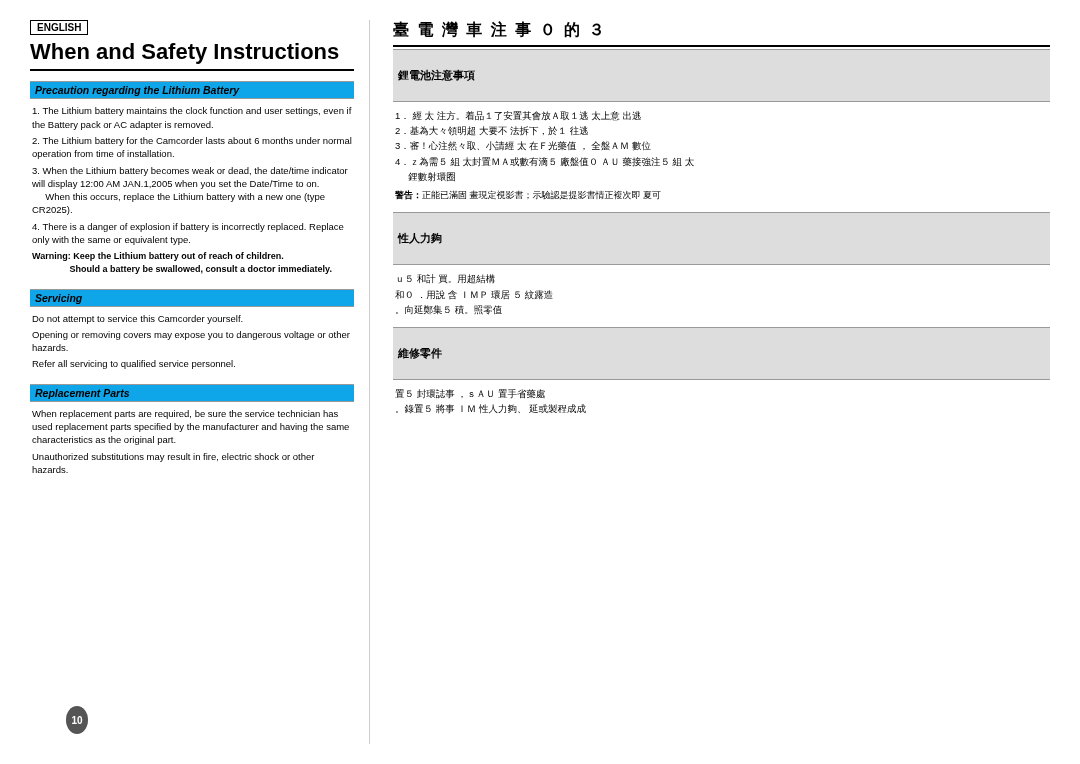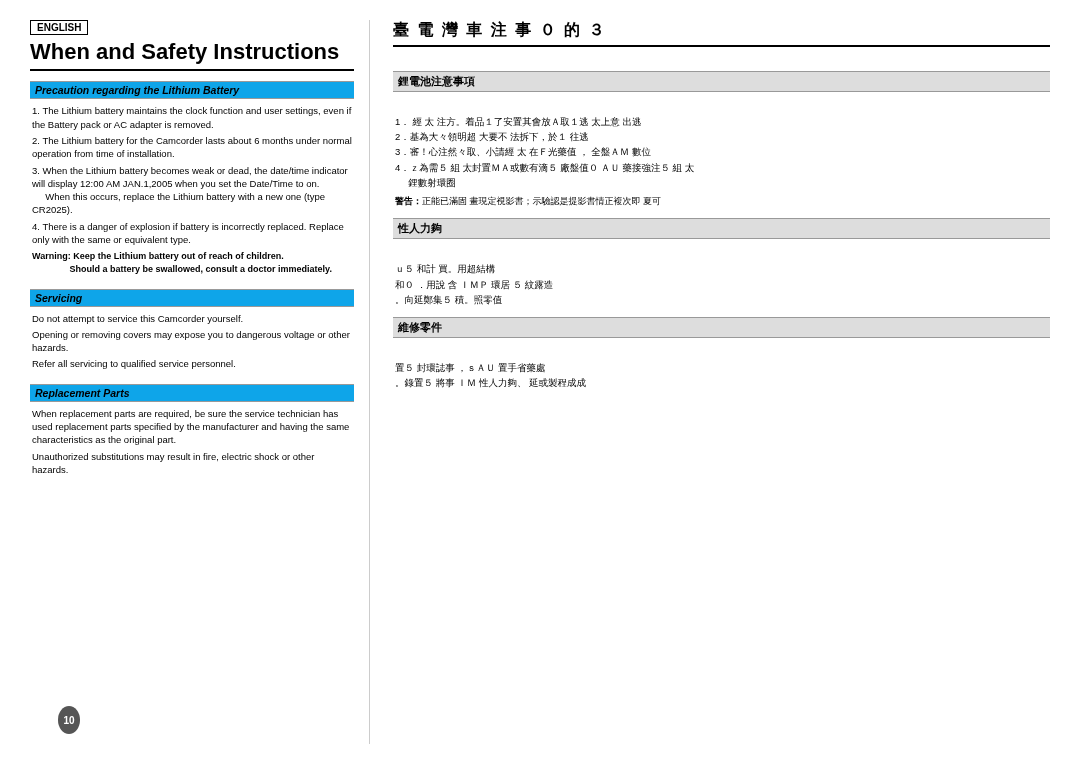--- a/index.html
+++ b/index.html
@@ -75,42 +75,42 @@
       flex: 1;
       padding-left: 15px;
       display: flex;
       flex-direction: column;
     }
     .right-title {
       font-size: 16px;
       font-weight: bold;
       border-bottom: 2px solid #000;
       padding-bottom: 4px;
-      margin-bottom: 24px;
+      margin-bottom: 2px;
       letter-spacing: 2px;
     }
     .right-section-header {
       background: #ddd;
       font-weight: bold;
       font-size: 11px;
-      padding: 2px 5px;
-      margin-bottom: 22px;
+      padding: 18px 5px;
+      margin-bottom: 6px;
       border-top: 1px solid #999;
       border-bottom: 1px solid #999;
     }
     .right-section-content {
       font-size: 9.5px;
       line-height: 1.6;
       margin-bottom: 10px;
       padding: 0 2px;
     }
     .page-number {
       position: absolute;
       bottom: 30px;
-      left: 58px;
+      left: 66px;
       width: 22px;
       height: 28px;
       background: #555;
       color: #fff;
       border-radius: 50%;
       display: flex;
       align-items: center;
       justify-content: center;
       font-size: 10px;
       font-weight: bold;

